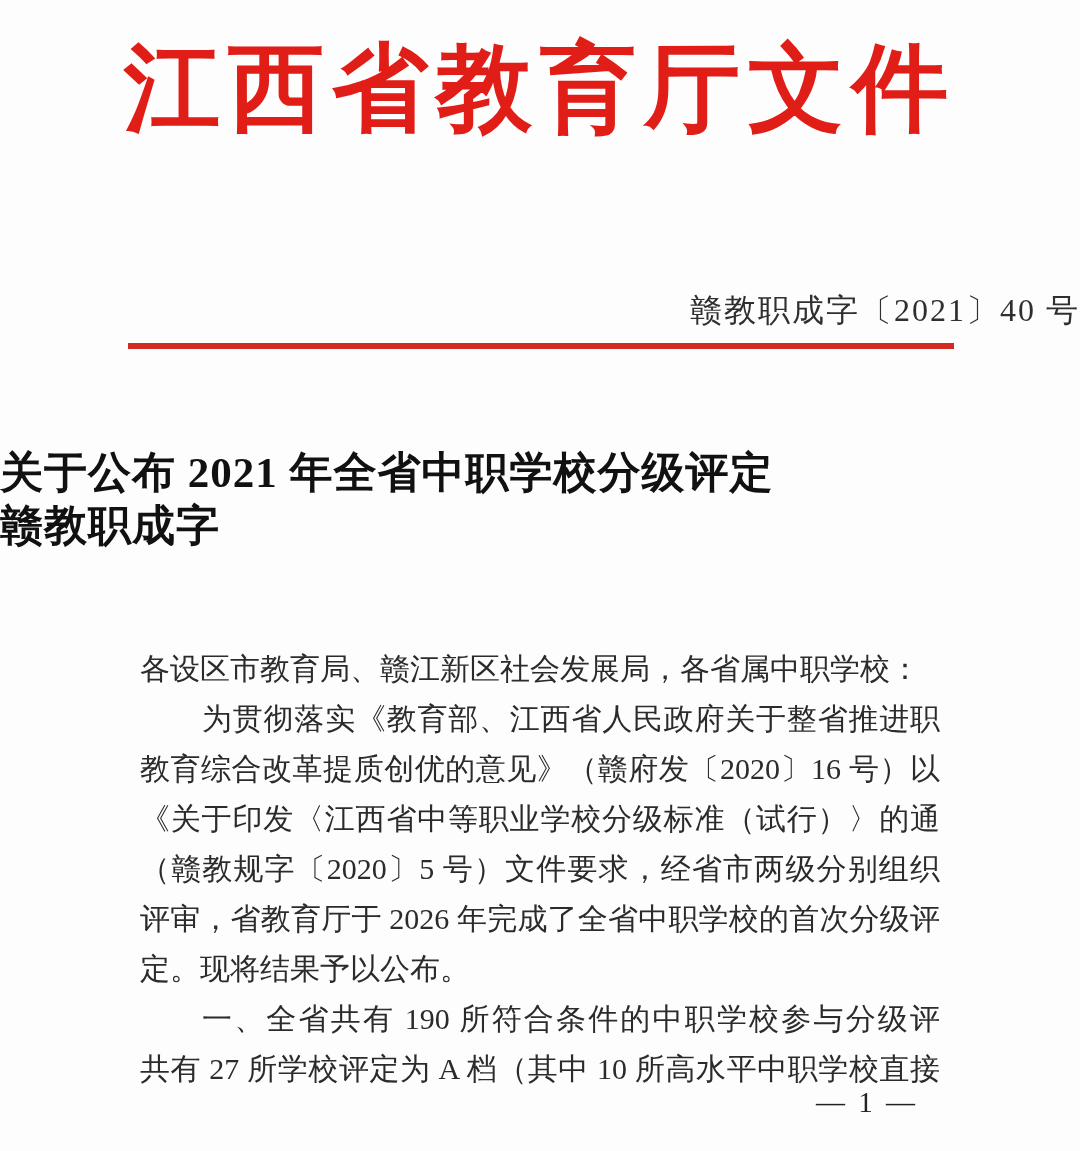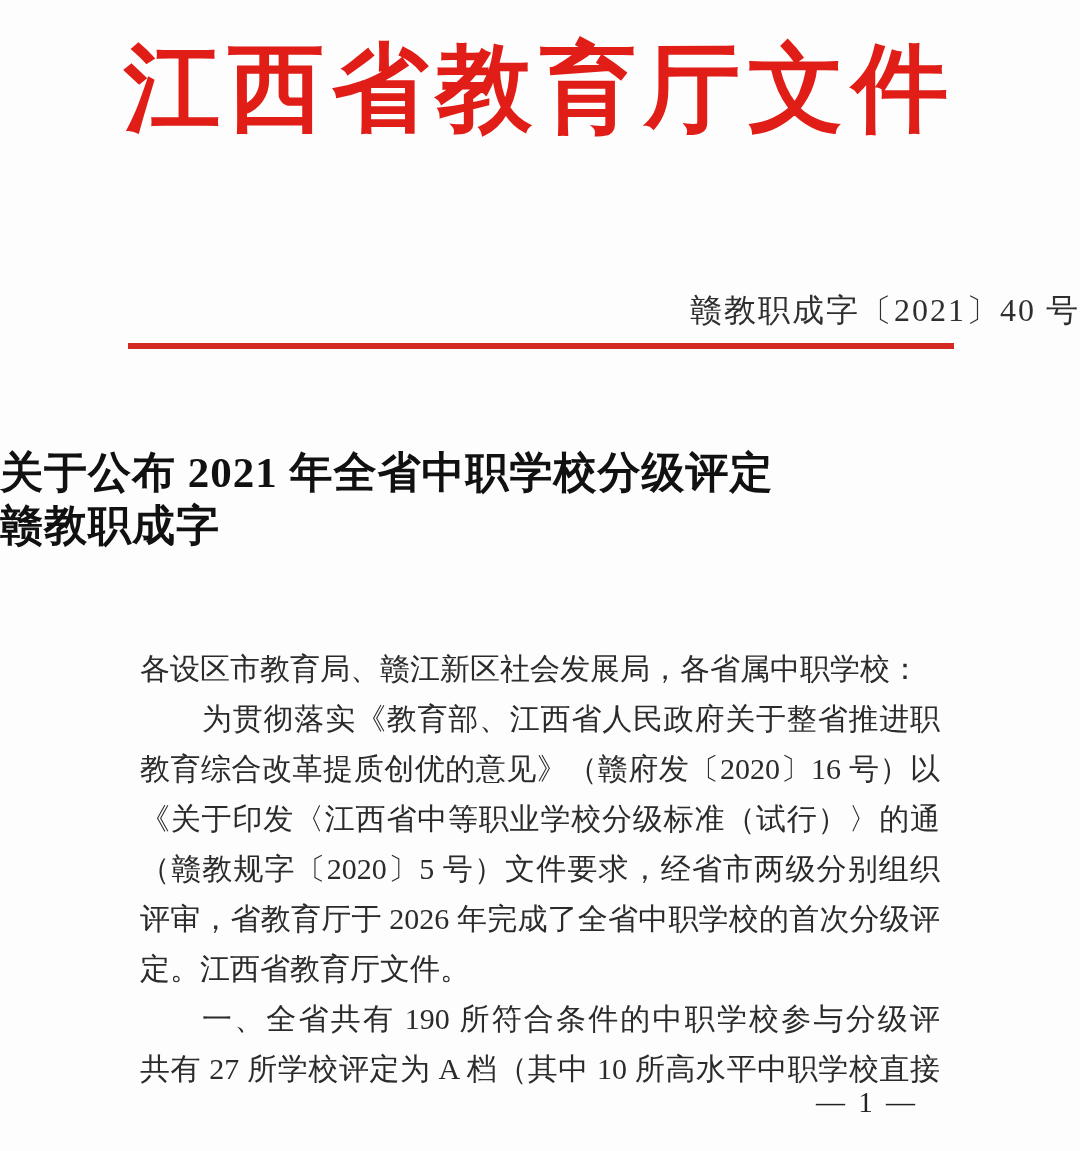--- a/index.html
+++ b/index.html
@@ -120,20 +120,20 @@
     <div>赣教职成字</div>
   </div>
 
   <div class="body-text">
     <div class="line">各设区市教育局、赣江新区社会发展局，各省属中职学校：</div>
     <div class="line indent justify">为贯彻落实《教育部、江西省人民政府关于整省推进职业</div>
     <div class="line justify">教育综合改革提质创优的意见》（赣府发〔2020〕16 号）以及</div>
     <div class="line justify">《关于印发〈江西省中等职业学校分级标准（试行）〉的通知》</div>
     <div class="line justify">（赣教规字〔2020〕5 号）文件要求，经省市两级分别组织专家</div>
     <div class="line justify">评审，省教育厅于 2026 年完成了全省中职学校的首次分级评</div>
-    <div class="line">定。江西省教育厅文件。</div>
+    <div class="line">定。现将结果予以公布。</div>
     <div class="line indent justify">一、全省共有 190 所符合条件的中职学校参与分级评定，</div>
     <div class="line justify">共有 27 所学校评定为 A 档（其中 10 所高水平中职学校直接认</div>
   </div>
 
   <div class="page-number">— 1 —</div>
 
 </div>
 
 </body></html>

